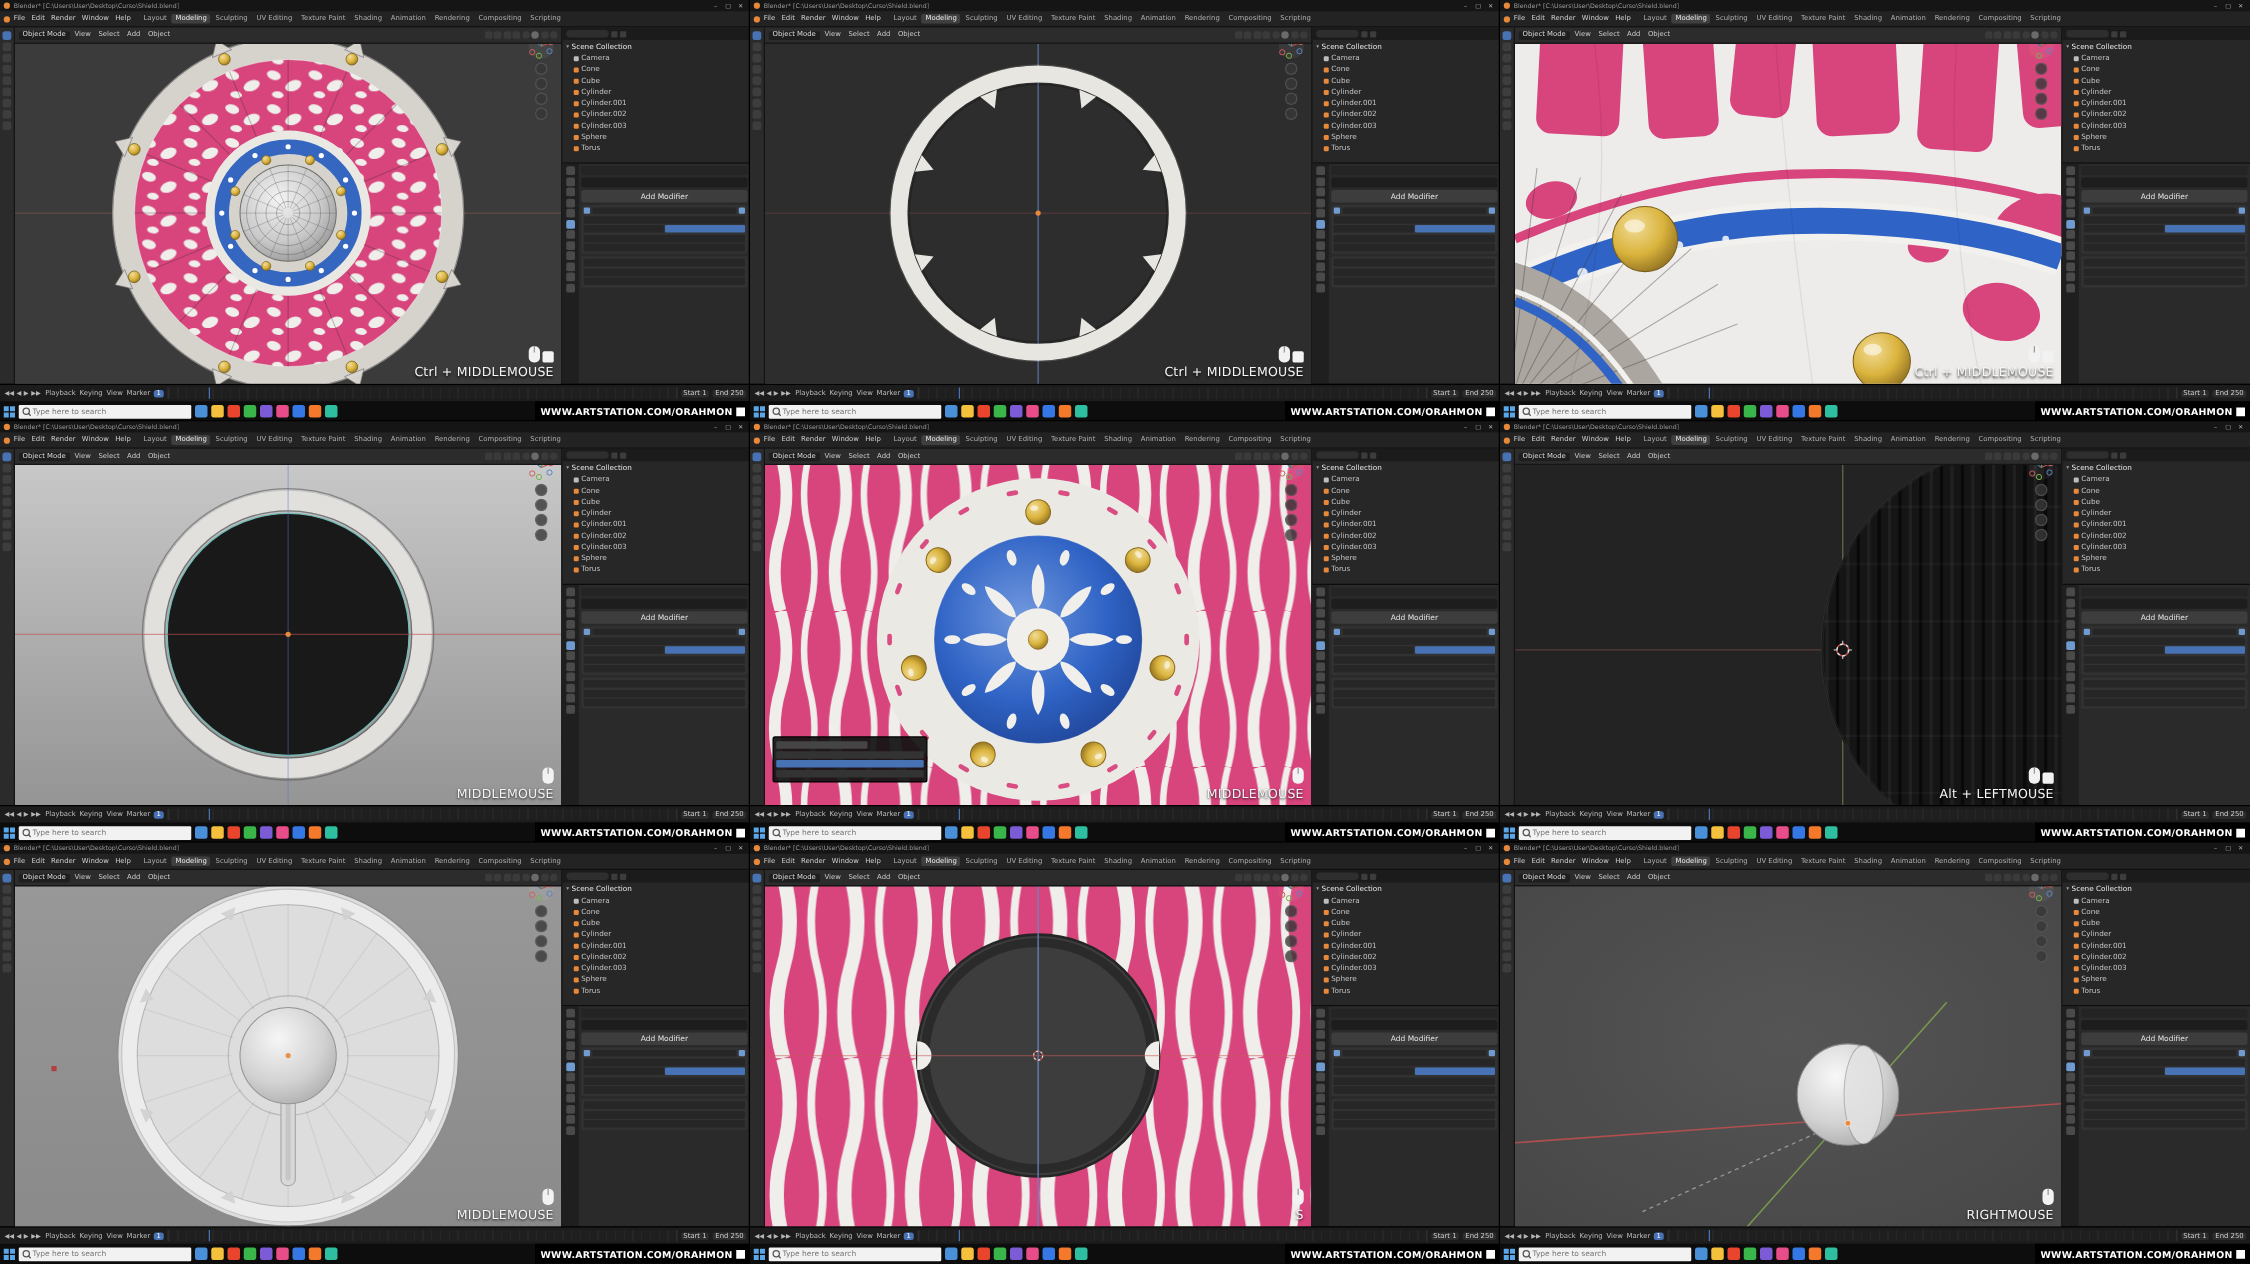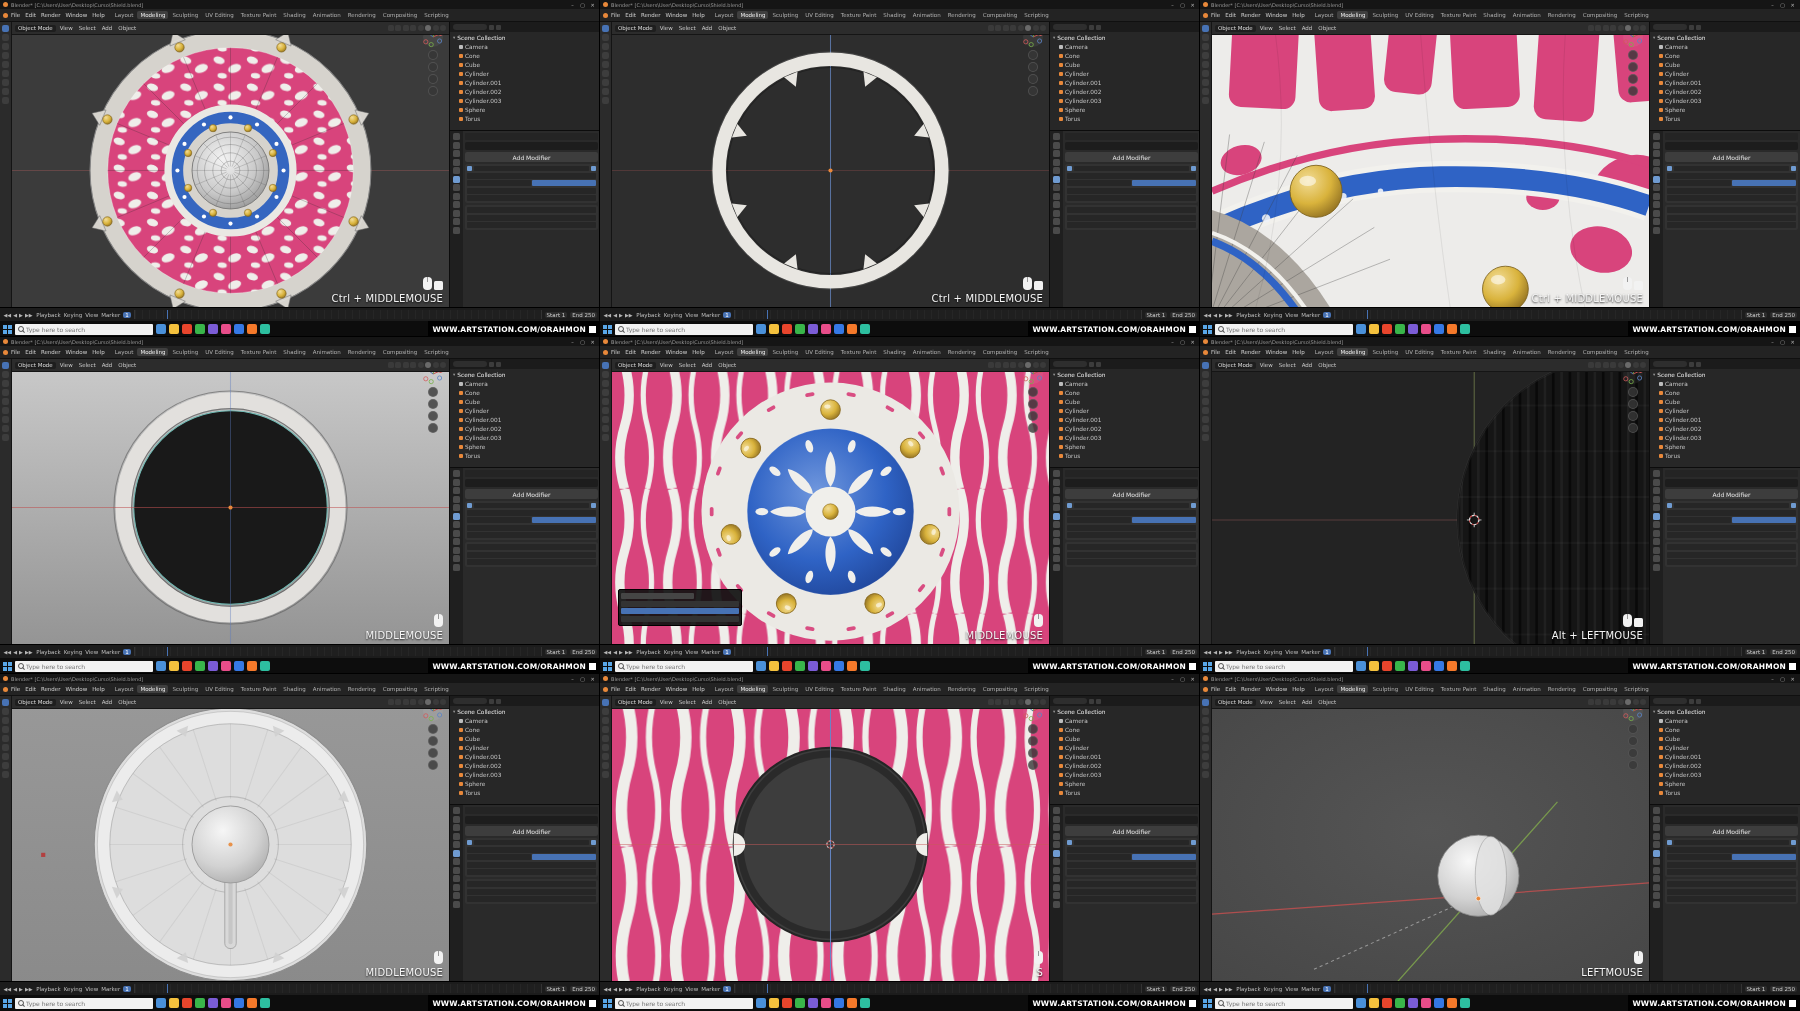--- a/index.html
+++ b/index.html
@@ -2387,21 +2387,21 @@
 <circle cx="17.6" cy="15" r="2.1" fill="none" stroke="#5b83c4" stroke-width=".8"></circle>
               </svg></div>
             <div class="gz-ico"></div>
             <div class="gz-ico"></div>
             <div class="gz-ico"></div>
             <div class="gz-ico"></div>
           </div>
           <div class="keys">
             <span class="mouse"></span>
           </div>
-          <div class="hint">LEFTMOUSE</div>
+          <div class="hint">RIGHTMOUSE</div>
         </div>
         <div class="right">
           <div class="outliner">
             <div class="ol-head">
               <span class="ol-search"></span>
               <span class="ol-mini"></span>
               <span class="ol-mini"></span>
             </div>
             <div class="ol-rows">
               <div class="ol-row coll">

